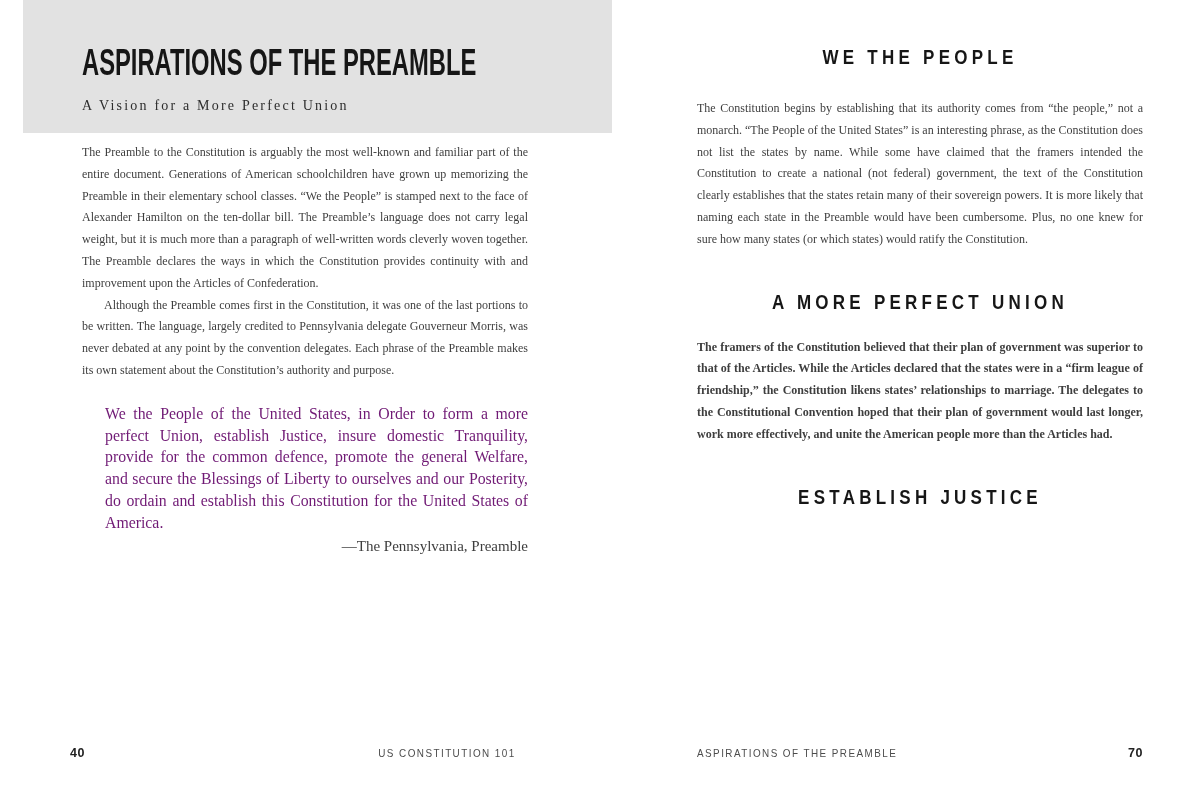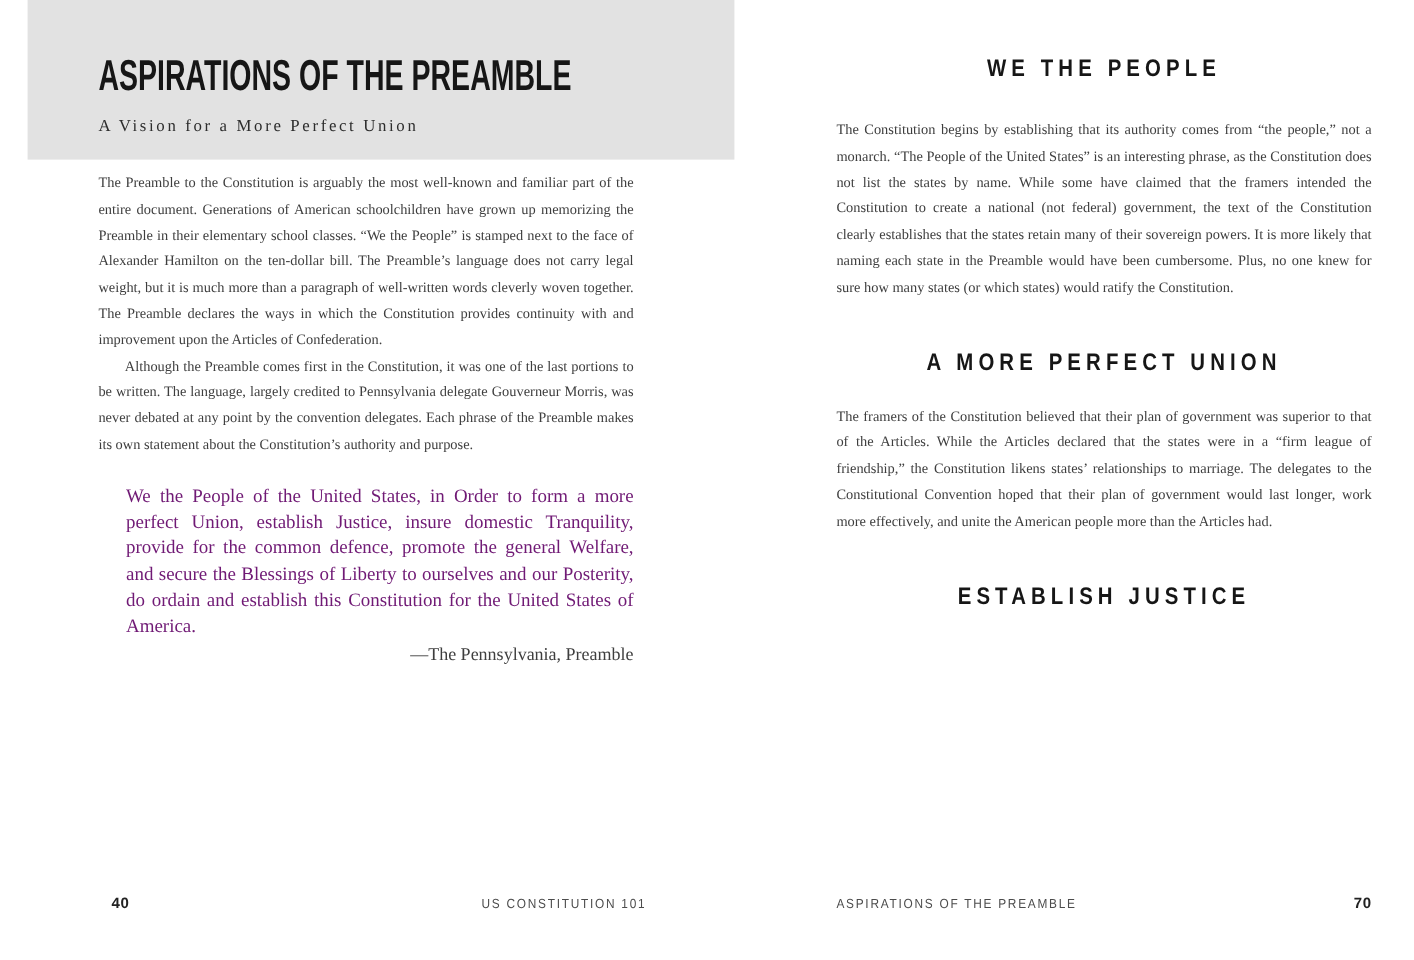--- a/index.html
+++ b/index.html
@@ -77,28 +77,28 @@
     font-size: 20px; line-height: 22px;
     letter-spacing: 5px;
     text-align: center;
     color: #161616;
     white-space: nowrap;
     transform: scaleX(0.85);
     transform-origin: center center;
   }
   .section-heading.first { margin-top: 46px; }
   .section-par { margin-top: 30px; }
-  .section-par ~ .section-par { margin-top: 24px; }
+  .section-par ~ .section-par { margin-top: 24px; font-weight: bold; }
 
   
   .footer {
     position: absolute; top: 746px;
     display: flex; justify-content: space-between; align-items: baseline;
   }
-  .footer-left  { left: 70px; width: 446px; }
+  .footer-left  { left: 47px; width: 446px; }
   .footer-right { left: 85px; width: 446px; }
   .running-title {
     font-family: "Liberation Sans", sans-serif;
     font-size: 11px;
     letter-spacing: 1.6px;
     color: #4c4c4c;
     white-space: nowrap;
   }
   .footer-left .running-title  { transform: scaleX(0.9); transform-origin: right center; }
   .footer-right .running-title { transform: scaleX(0.9); transform-origin: left center; }

